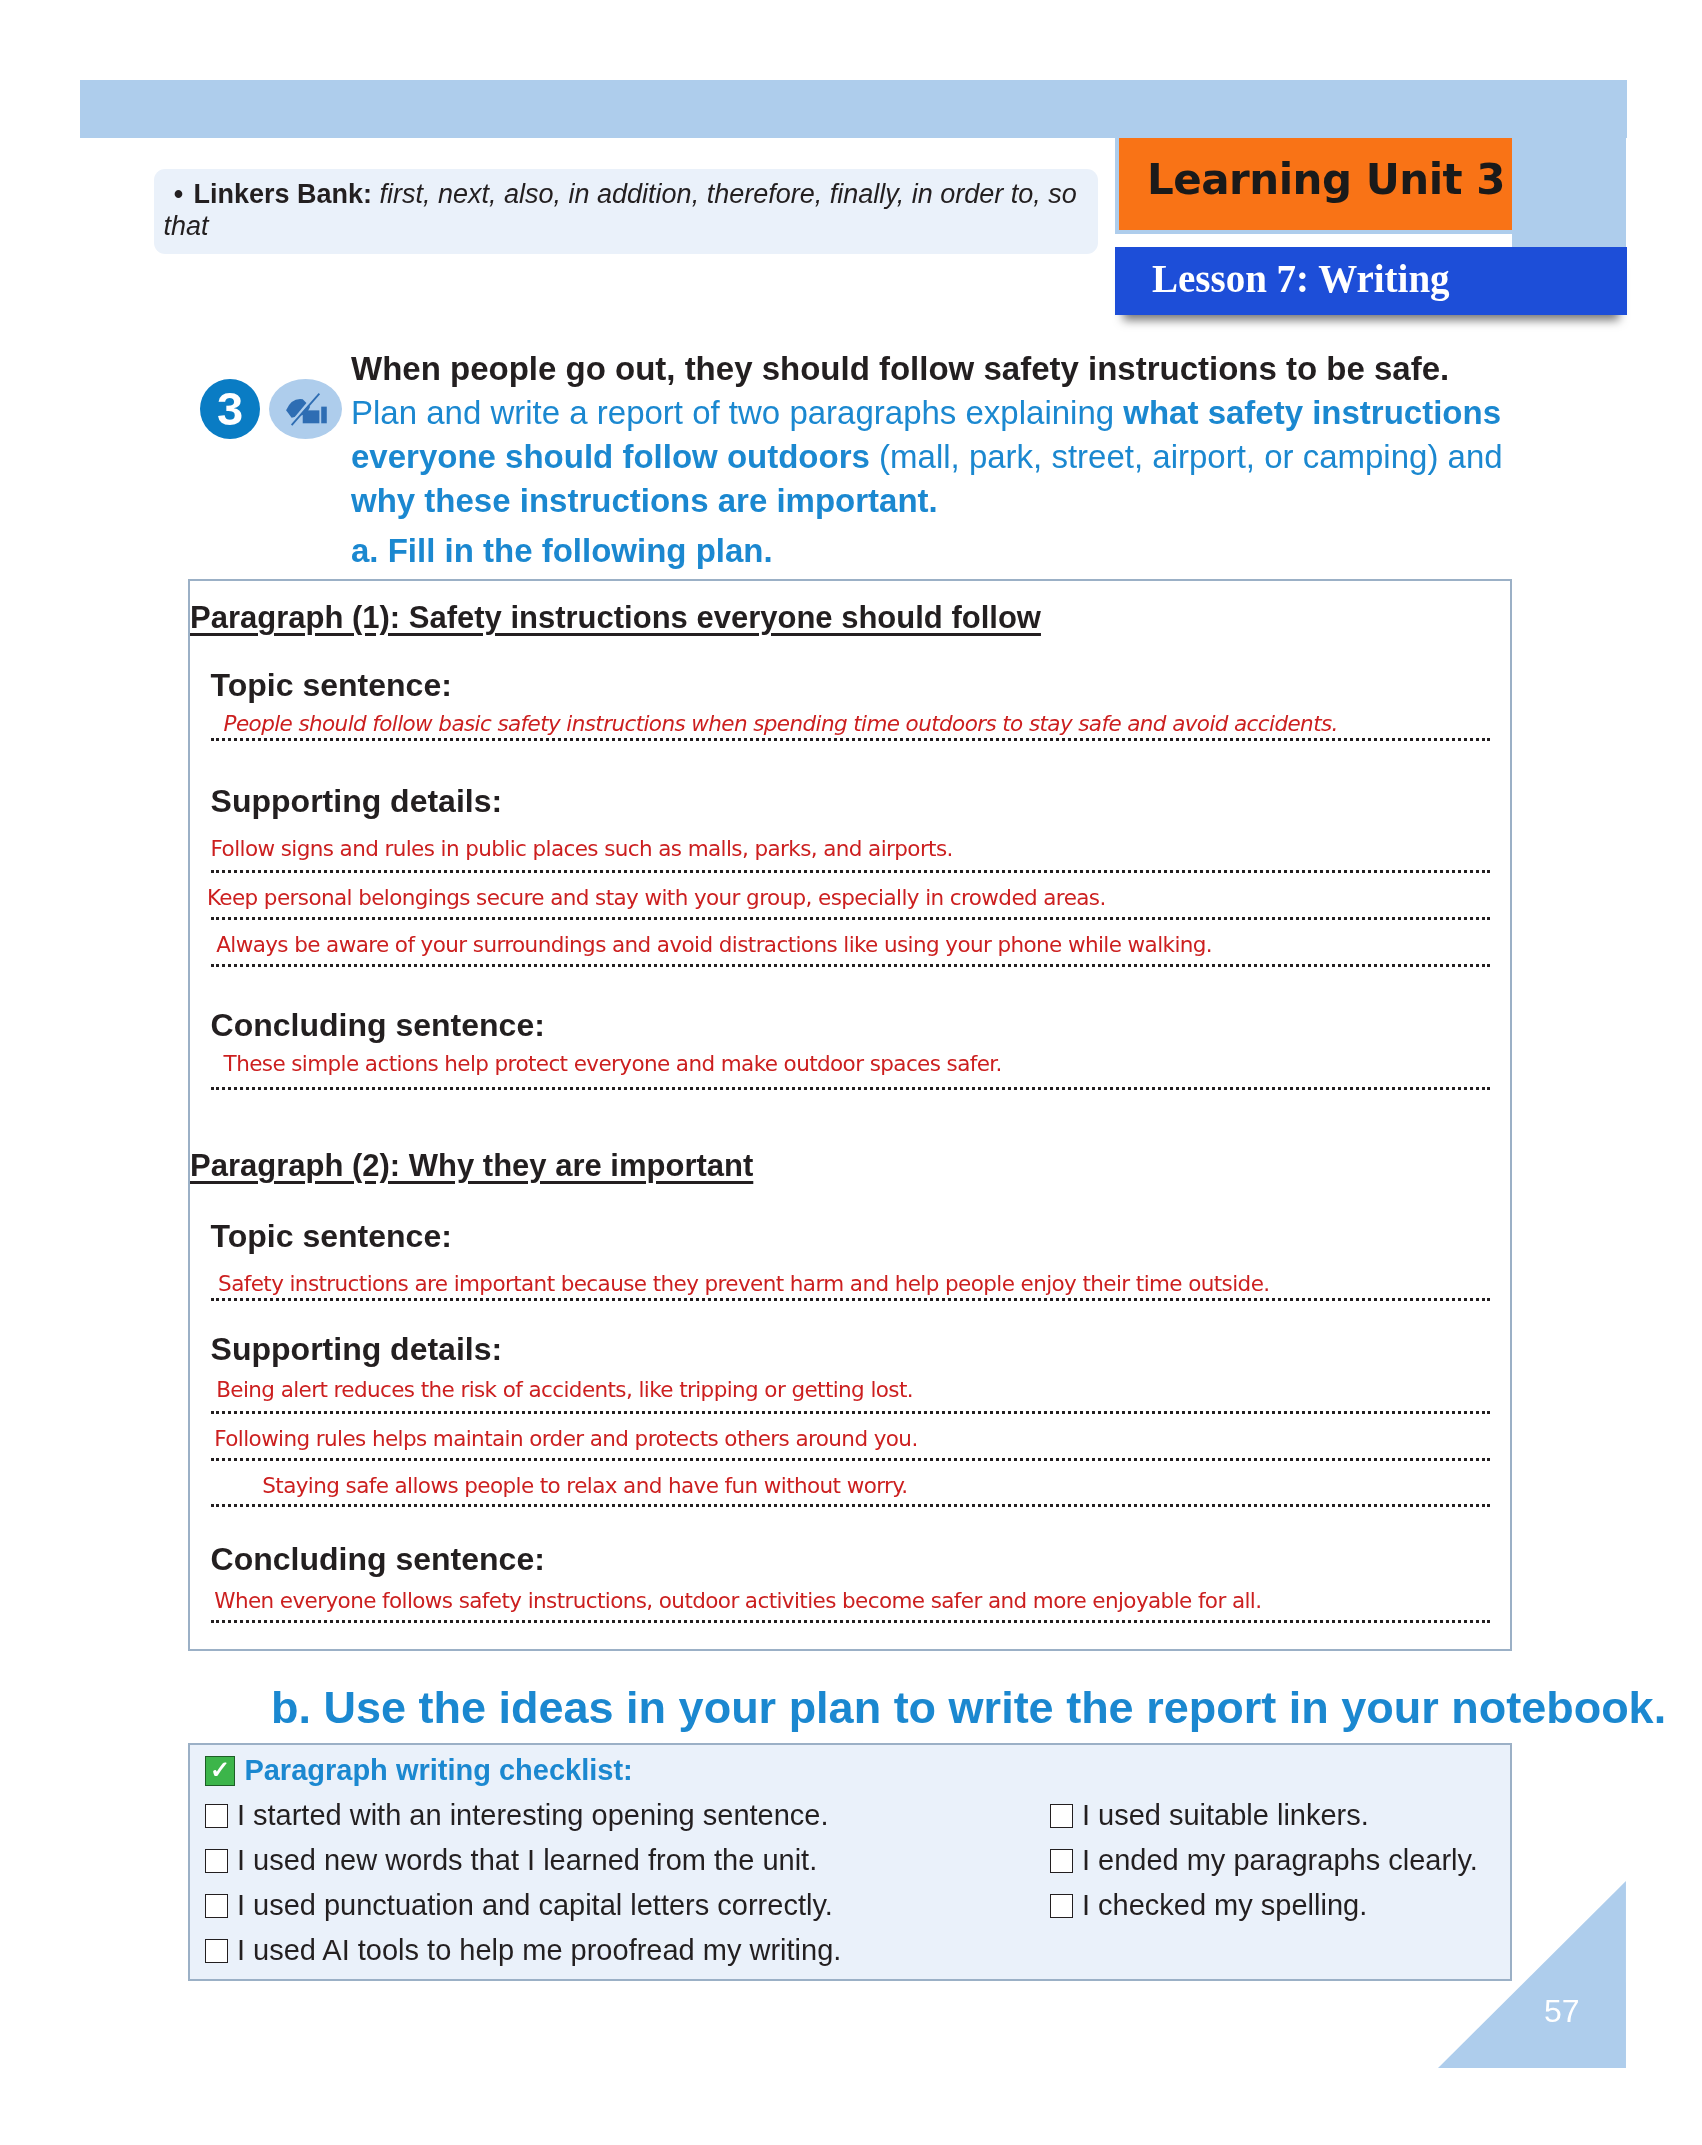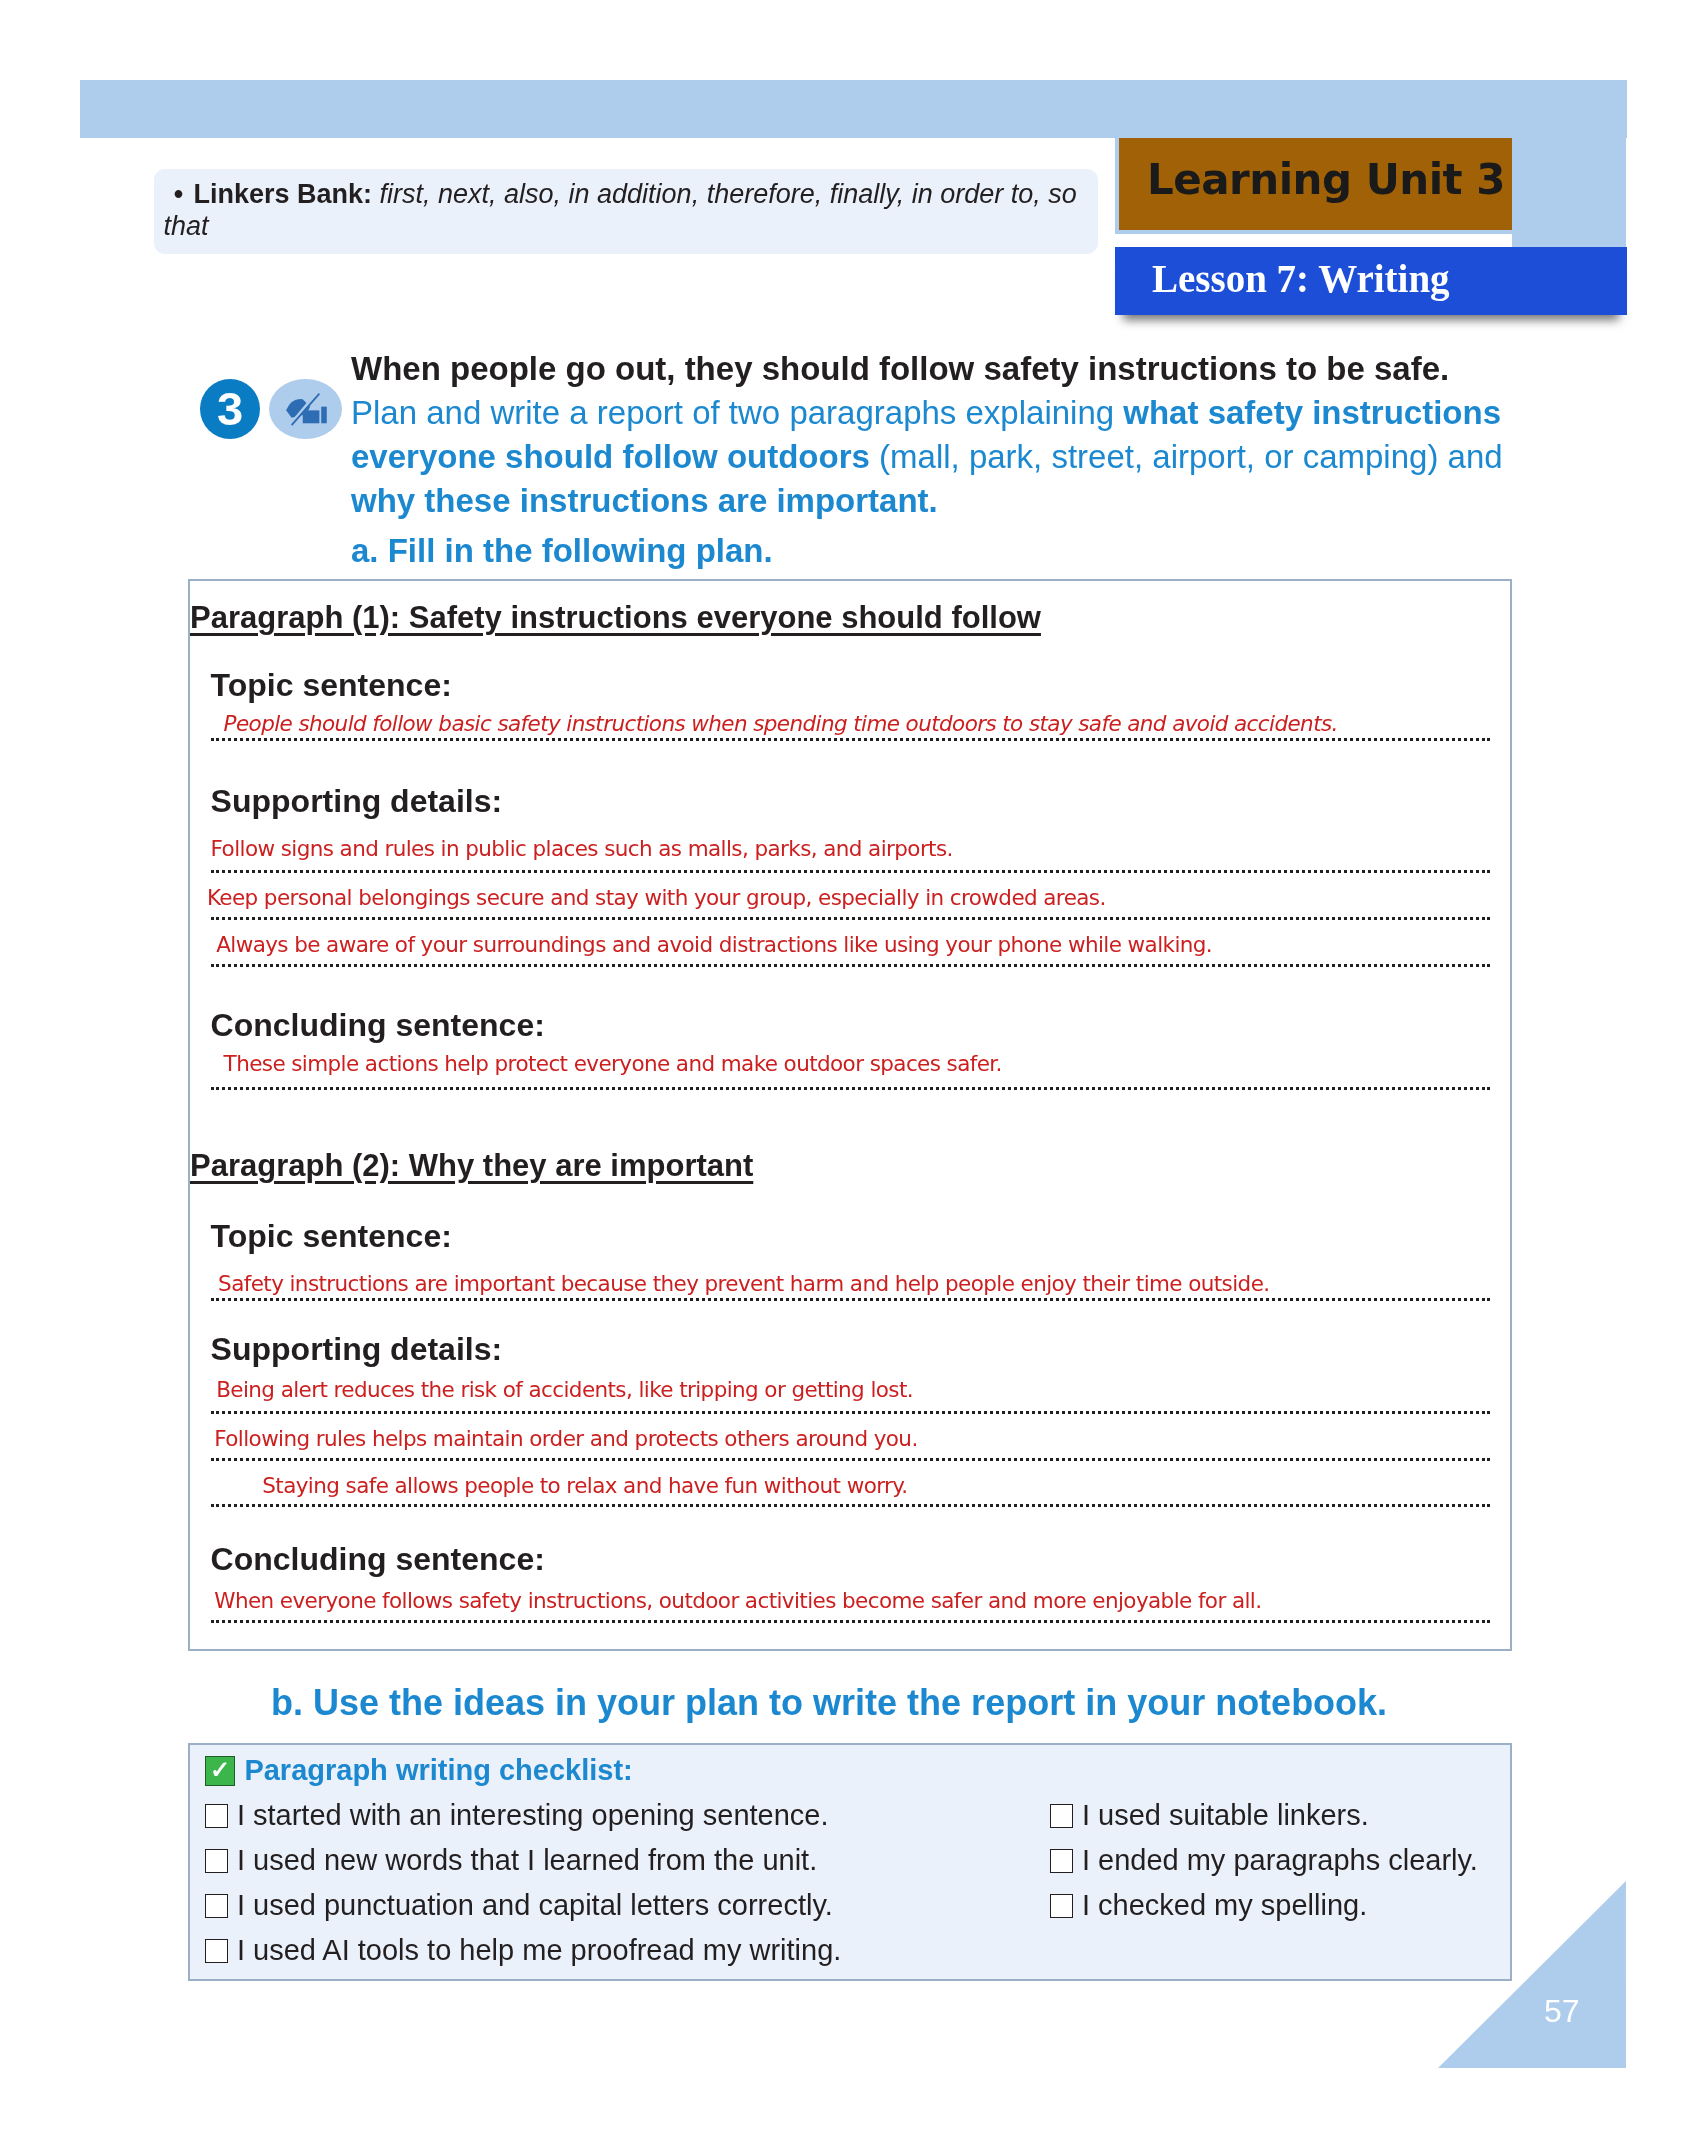--- a/index.html
+++ b/index.html
@@ -4,21 +4,21 @@
 <style>
   * { box-sizing: border-box; margin: 0; padding: 0; }
   html, body { width: 1702px; height: 2146px; background: #ffffff; overflow: hidden; }
   body { position: relative; font-family: "Liberation Sans", sans-serif; color: #231f20; }
 
   .abs { position: absolute; }
 
   
   .top-band { left: 80px; top: 80px; width: 1547px; height: 58px; background: #aecdec; }
   .right-col { left: 1512px; top: 138px; width: 114px; height: 110px; background: #aecdec; }
-  .unit-box { left: 1115px; top: 138px; width: 397px; height: 96px; background: #a16207;
+  .unit-box { left: 1115px; top: 138px; width: 397px; height: 96px; background: #f97316;
               border-left: 4.7px solid #aecdec; border-bottom: 4.7px solid #aecdec; }
   .unit-title { position: absolute; left: 28px; top: 17px; font-family: "DejaVu Sans", sans-serif;
                 font-weight: bold; font-size: 42px; color: #1a1a1a; letter-spacing: -0.5px; }
   .lesson-bar { left: 1115px; top: 247px; width: 512px; height: 68px; background: #1d4ed8;
                 box-shadow: 0 13px 9.4px -7.5px rgba(0,0,0,0.55); }
   .lesson-title { position: absolute; left: 37px; top: 9.4px; font-family: "Liberation Serif", serif;
                   font-weight: bold; font-size: 39px; color: #ffffff; }
 
   .linkers { left: 154px; top: 169px; width: 944px; height: 85px; background: #eaf1fa;
              border-radius: 11.2px; padding: 9.4px 19px 0 9.4px; font-size: 27px; line-height: 32px; color: #231f20; }
@@ -40,21 +40,21 @@
 
   
   .plan-box { left: 188px; top: 579px; width: 1324px; height: 1072px; border: 2.8px solid #9bb0c6; background: #fff; }
   .para-head { position: absolute; left: 0; width: 100%; text-align: left; font-size: 31px; font-weight: bold;
                text-decoration: underline; text-underline-offset: 4.7px; color: #231f20; }
   .sec-label { position: absolute; left: 20.6px; font-size: 32px; font-weight: bold; color: #231f20; }
   .ans-line { position: absolute; left: 20.6px; width: 1279px; height: 41px; border-bottom: 3.7px dotted #231f20; }
   .ans-text { position: absolute; bottom: 1.9px; left: 0; font-family: "DejaVu Sans", sans-serif; font-size: 21.5px;
               color: #cc1f1f; white-space: nowrap; letter-spacing: -0.6px; }
 
-  .b-line { left: 271px; top: 1682px; font-size: 36px; font-weight: bold; color: #1b88d0; }
+  .b-line { left: 271px; top: 1682px; font-size: 45px; font-weight: bold; color: #1b88d0; }
 
   
   .check-box { left: 188px; top: 1743px; width: 1324px; height: 238px; background: #eaf1fa; border: 2.8px solid #9bb0c6; }
   .check-title { position: absolute; left: 15px; top: 9.4px; font-size: 29px; font-weight: bold; color: #1b88d0; display: flex; align-items: center; }
   .green-check { width: 30px; height: 30px; background: #3cb54a; border: 1.9px solid #1d5e26; color: #fff; font-size: 24px;
                  line-height: 26px; text-align: center; margin-right: 9.4px; font-weight: bold; }
   .ck-item { position: absolute; font-size: 29px; color: #231f20; display: flex; align-items: center; white-space: nowrap; }
   .ck-box { width: 22.5px; height: 24px; border: 1.9px solid #231f20; background: #fff; margin-right: 9.4px; display: inline-block; }
 
   .page-tri { left: 1438px; top: 1881px; width: 188px; height: 187px; }

